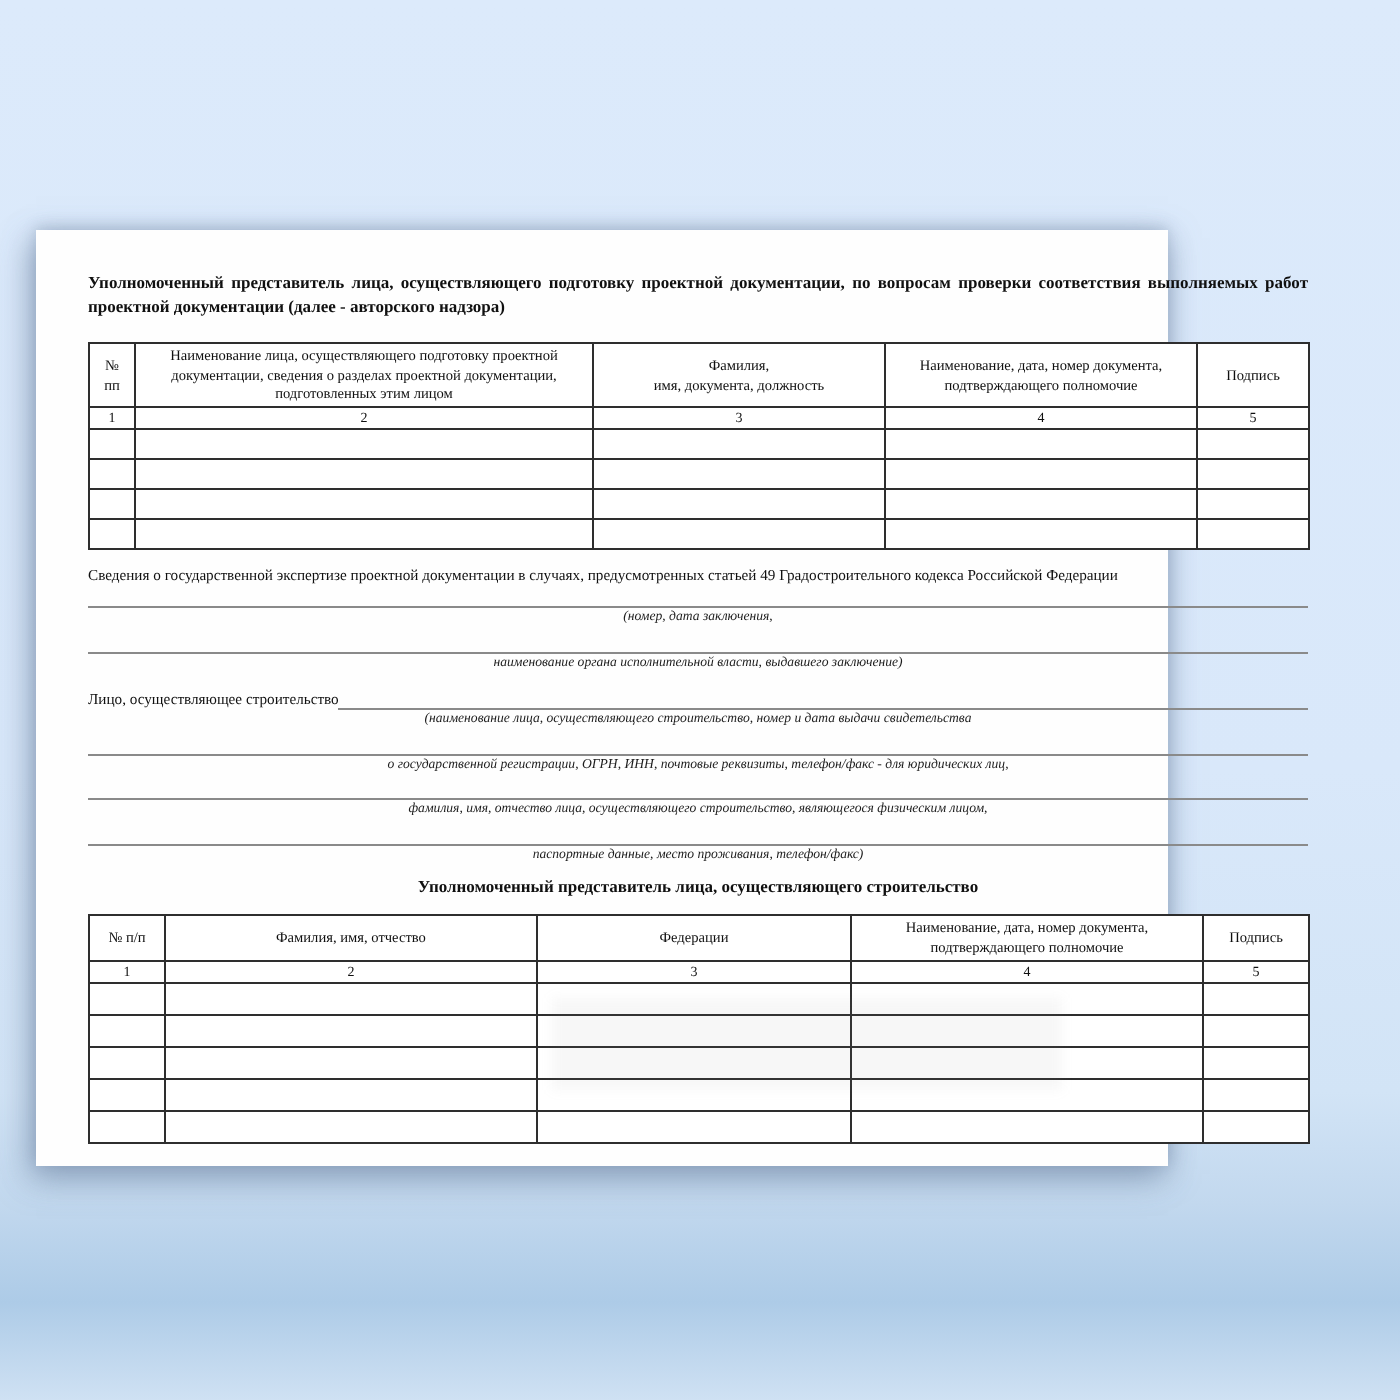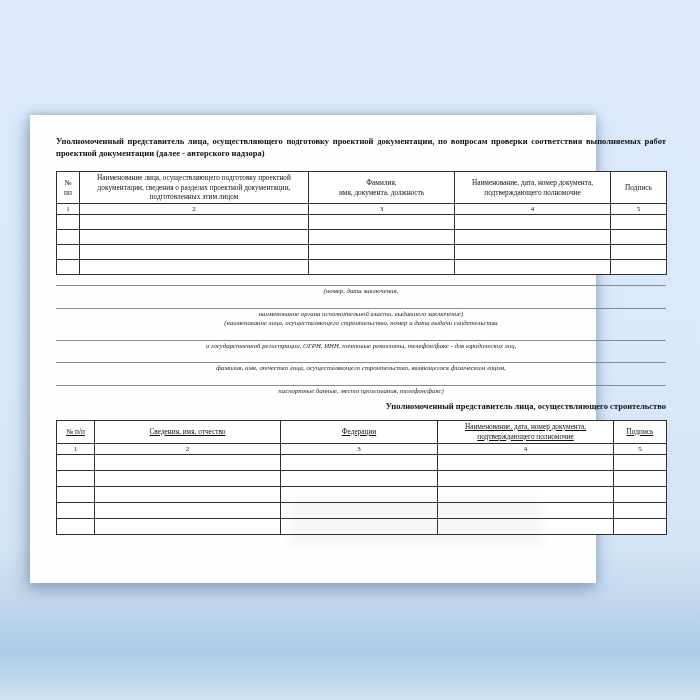--- a/index.html
+++ b/index.html
@@ -5,46 +5,46 @@
   html,body{margin:0;padding:0;}
   body{
     width:700px;height:700px;overflow:hidden;position:relative;
     font-family:"Liberation Serif","DejaVu Serif",serif;
     background:linear-gradient(180deg,#dceafb 0%,#d9e8fa 55%,#d2e4f6 78%,#c2d8ee 86%,#adcbe7 93%,#cfe1f3 100%);
   }
   .sheet{
     position:absolute;left:18px;top:115px;width:566px;height:468px;
     background:#fefefe;
     box-shadow:0 4px 14px rgba(105,128,158,.55),-5px 7px 16px rgba(120,142,172,.35),0 -2px 6px rgba(130,150,178,.30);
-    box-sizing:border-box;padding:0 26px;color:#101010;margin-left:12px;
+    box-sizing:border-box;padding:0 26px;color:#101010;
   }
   .content{width:610px;position:relative;}
   .h-bold{font-weight:bold;font-size:8.5px;line-height:11.5px;text-align:justify;}
   .heading1{margin-top:21px;}
   .frm{border-collapse:collapse;table-layout:fixed;width:610px;background:#fff;}
   .frm td{border:1px solid #2e2e2e;text-align:center;vertical-align:middle;
           padding:1px 2px;overflow:hidden;box-sizing:border-box;}
   .frm{border:1.5px solid #222;}
   .t1{margin-top:12px;}
   .t2{margin-top:7px;}
   .hdr-cell{font-size:7.3px;line-height:9.6px;white-space:pre-line;}
   .row-hdr1{height:32px;}
-  .row-hdr2{height:23px;text-decoration:underline;}
+  .row-hdr2{height:23px;}
   .row-nums{height:11px;}
   .row-nums td{font-size:7px;line-height:8px;padding:0;}
   .row-empty1{height:15px;}
   .row-empty2{height:16px;}
   .body-text{font-size:7.6px;line-height:10px;}
   .expertise{margin-top:8px;text-align:justify;}
   .blank-line{border-bottom:1px solid #8a8a8a;height:10px;}
   .cap{font-style:italic;font-size:6.8px;line-height:8.5px;text-align:center;color:#1c1c1c;margin-top:1px;}
   .builder-row{display:flex;align-items:flex-end;margin-top:9px;}
   .builder-row .lbl{white-space:nowrap;}
   .builder-row .fill{flex:1;border-bottom:1px solid #8a8a8a;height:9px;}
-  .heading2{margin-top:6px;text-align:right;}
+  .heading2{margin-top:6px;text-align:center;}
   .smudge{position:absolute;left:232px;top:363px;width:255px;height:46px;
           background:rgba(140,140,140,0.07);filter:blur(3px);pointer-events:none;}
   .mt2{margin-top:2px;}
 </style>
 </head>
 <body>
 
 <div class="sheet">
   <div class="content">
 
@@ -100,27 +100,32 @@
           <tr class="row-empty1">
           <td></td>
           <td></td>
           <td></td>
           <td></td>
           <td></td>
         </tr>
         </tbody>
     </table>
 
+    <div class="body-text expertise">Сведения о государственной экспертизе проектной документации в случаях, предусмотренных статьей 49 Градостроительного кодекса Российской Федерации</div>
 
     <div class="blank-line"></div>
     <div class="cap">(номер, дата заключения,</div>
 
     <div class="blank-line mt2"></div>
     <div class="cap">наименование органа исполнительной власти, выдавшего заключение)</div>
 
+    <div class="builder-row body-text">
+      <span class="lbl">Лицо, осуществляющее строительство</span>
+      <span class="fill"></span>
+    </div>
     <div class="cap">(наименование лица, осуществляющего строительство, номер и дата выдачи свидетельства</div>
 
     <div class="blank-line mt2"></div>
     <div class="cap">о государственной регистрации, ОГРН, ИНН, почтовые реквизиты, телефон/факс - для юридических лиц,</div>
 
     <div class="blank-line mt2"></div>
     <div class="cap">фамилия, имя, отчество лица, осуществляющего строительство, являющегося физическим лицом,</div>
 
     <div class="blank-line mt2"></div>
     <div class="cap">паспортные данные, место проживания, телефон/факс)</div>
@@ -131,21 +136,21 @@
       <colgroup>
         <col style="width:38px">
           <col style="width:186px">
           <col style="width:157px">
         <col style="width:176px">
           <col style="width:53px">
       </colgroup>
       <tbody>
         <tr class="row-hdr2">
           <td class="hdr-cell">№ п/п</td>
-          <td class="hdr-cell">Сведения, имя, отчество</td>
+          <td class="hdr-cell">Фамилия, имя, отчество</td>
           <td class="hdr-cell">Федерации</td>
           <td class="hdr-cell">Наименование, дата, номер документа,
 подтверждающего полномочие</td>
           <td class="hdr-cell">Подпись</td>
         </tr>
         <tr class="row-nums">
           <td>1</td>
           <td>2</td>
           <td>3</td>
           <td>4</td>

